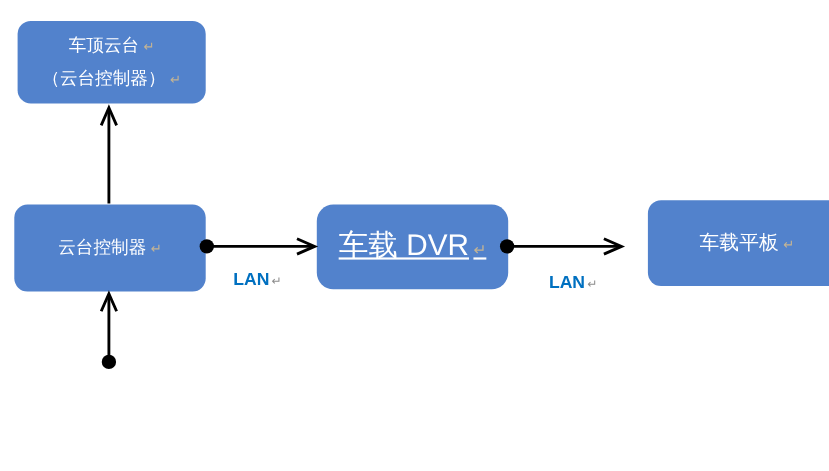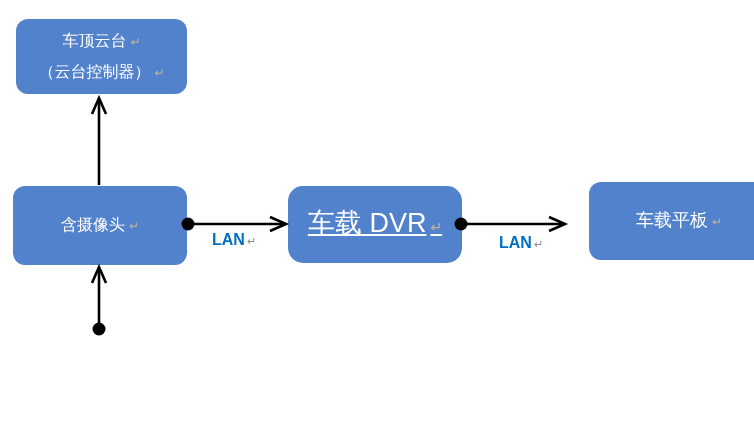--- a/index.html
+++ b/index.html
@@ -48,20 +48,21 @@
     vertical-align: baseline;
   }
   .node-dvr .pmark { font-size: 14px; }
 
   .lan-label {
     position: absolute;
     font-size: 16px;
     font-weight: bold;
     color: #0070C0;
     white-space: nowrap;
+    margin-top: 15px;
   }
   .lan-1 { left: 212px; top: 231px; }
   .lan-2 { left: 499px; top: 234px; }
   .pmark-out {
     font-size: 11px;
     font-weight: normal;
     color: #8C8C8C;
     margin-left: 2px;
   }
 
@@ -79,21 +80,21 @@
 <body>
 
 <div class="canvas">
 
   <div class="node node-roof">
     <div class="node-line"><span>车顶云台</span><span class="pmark">↵</span></div>
     <div class="node-line"><span>（云台控制器）</span><span class="pmark">↵</span></div>
   </div>
 
   <div class="node node-ctrl">
-    <div class="node-line"><span>含摄像头</span><span class="pmark">↵</span></div>
+    <div class="node-line"><span>云台控制器</span><span class="pmark">↵</span></div>
   </div>
 
   <div class="node node-dvr">
     <div class="node-line"><span>车载 DVR</span><span class="pmark">↵</span></div>
   </div>
 
   <div class="node node-tablet">
     <div class="node-line"><span>车载平板</span><span class="pmark">↵</span></div>
   </div>
 

